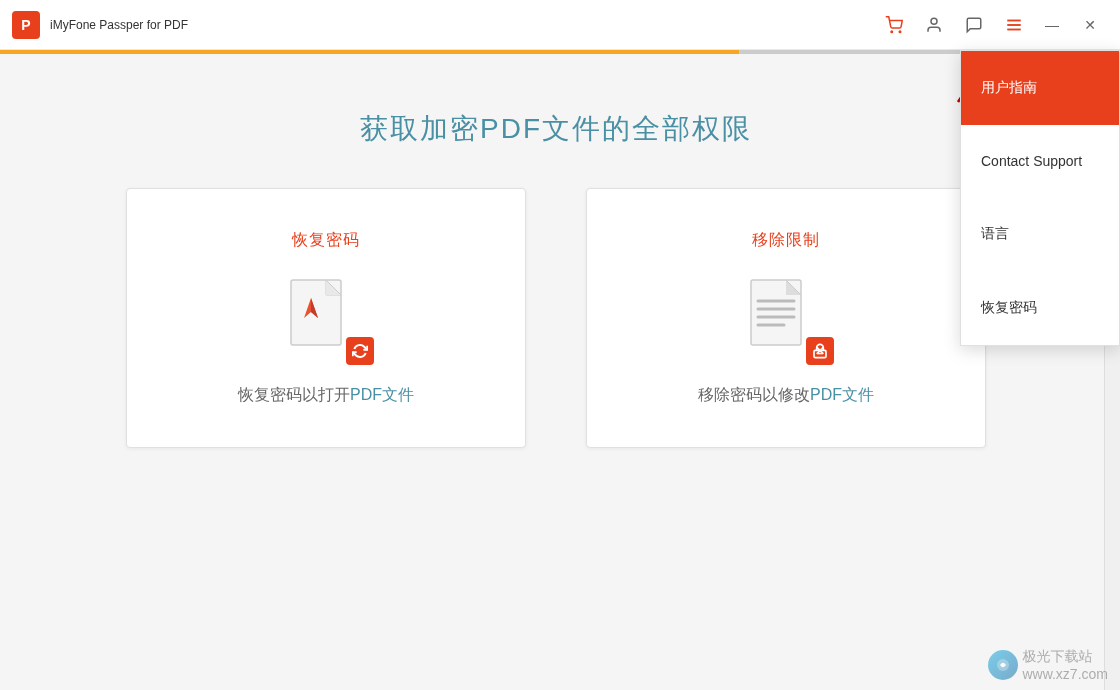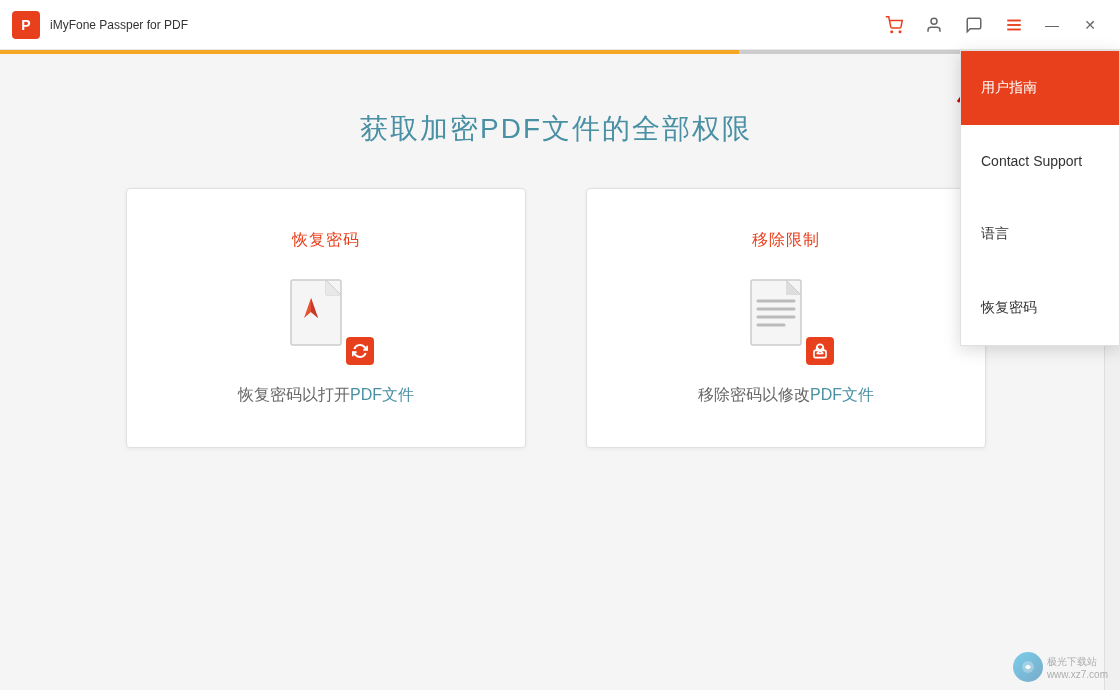--- a/index.html
+++ b/index.html
@@ -219,21 +219,21 @@
     .brand-logo {
       width: 30px;
       height: 30px;
       background: linear-gradient(135deg, #00a8e0, #0060a0);
       border-radius: 50%;
       display: flex;
       align-items: center;
       justify-content: center;
     }
     .brand-text {
-      font-size: 10px;
+      font-size: 14px;
       color: #666;
     }
 
     
     .side-panel {
       position: absolute;
       right: 0;
       top: 54px;
       width: 16px;
       height: calc(100% - 54px);

